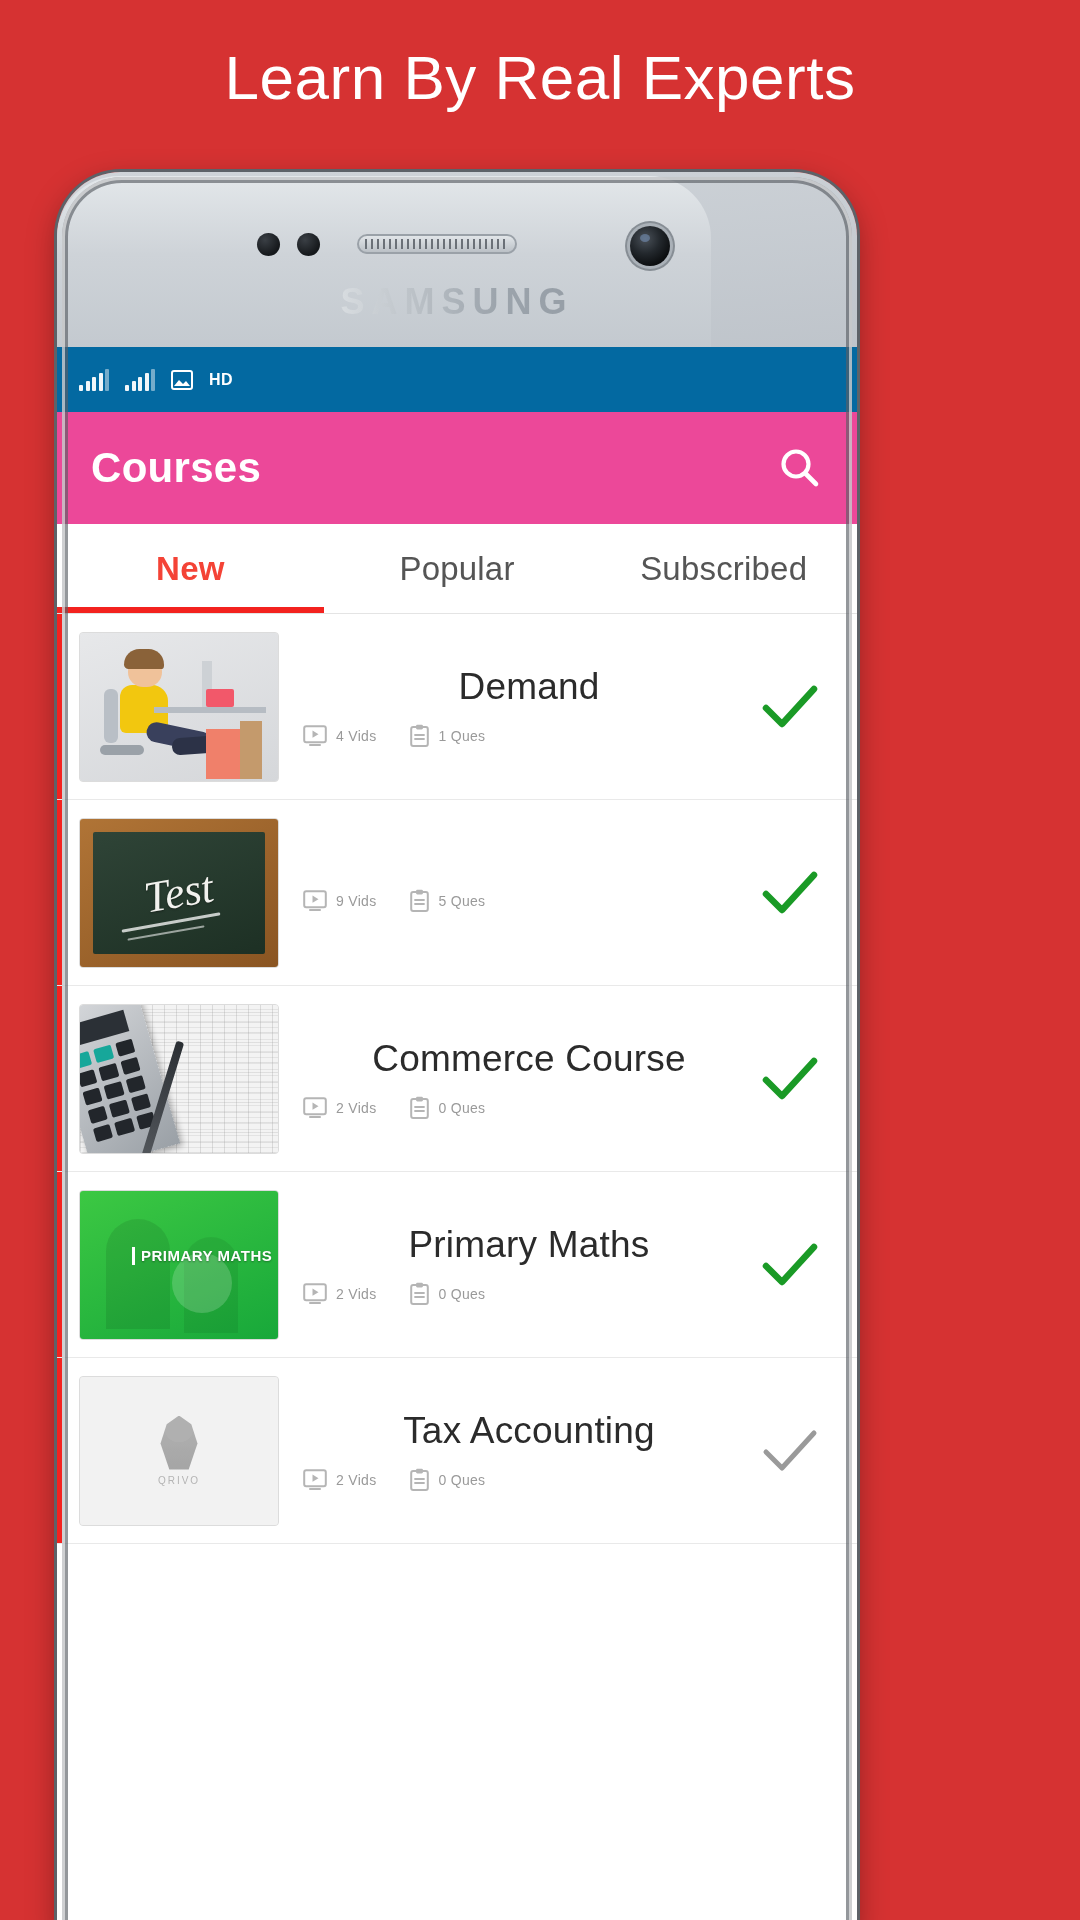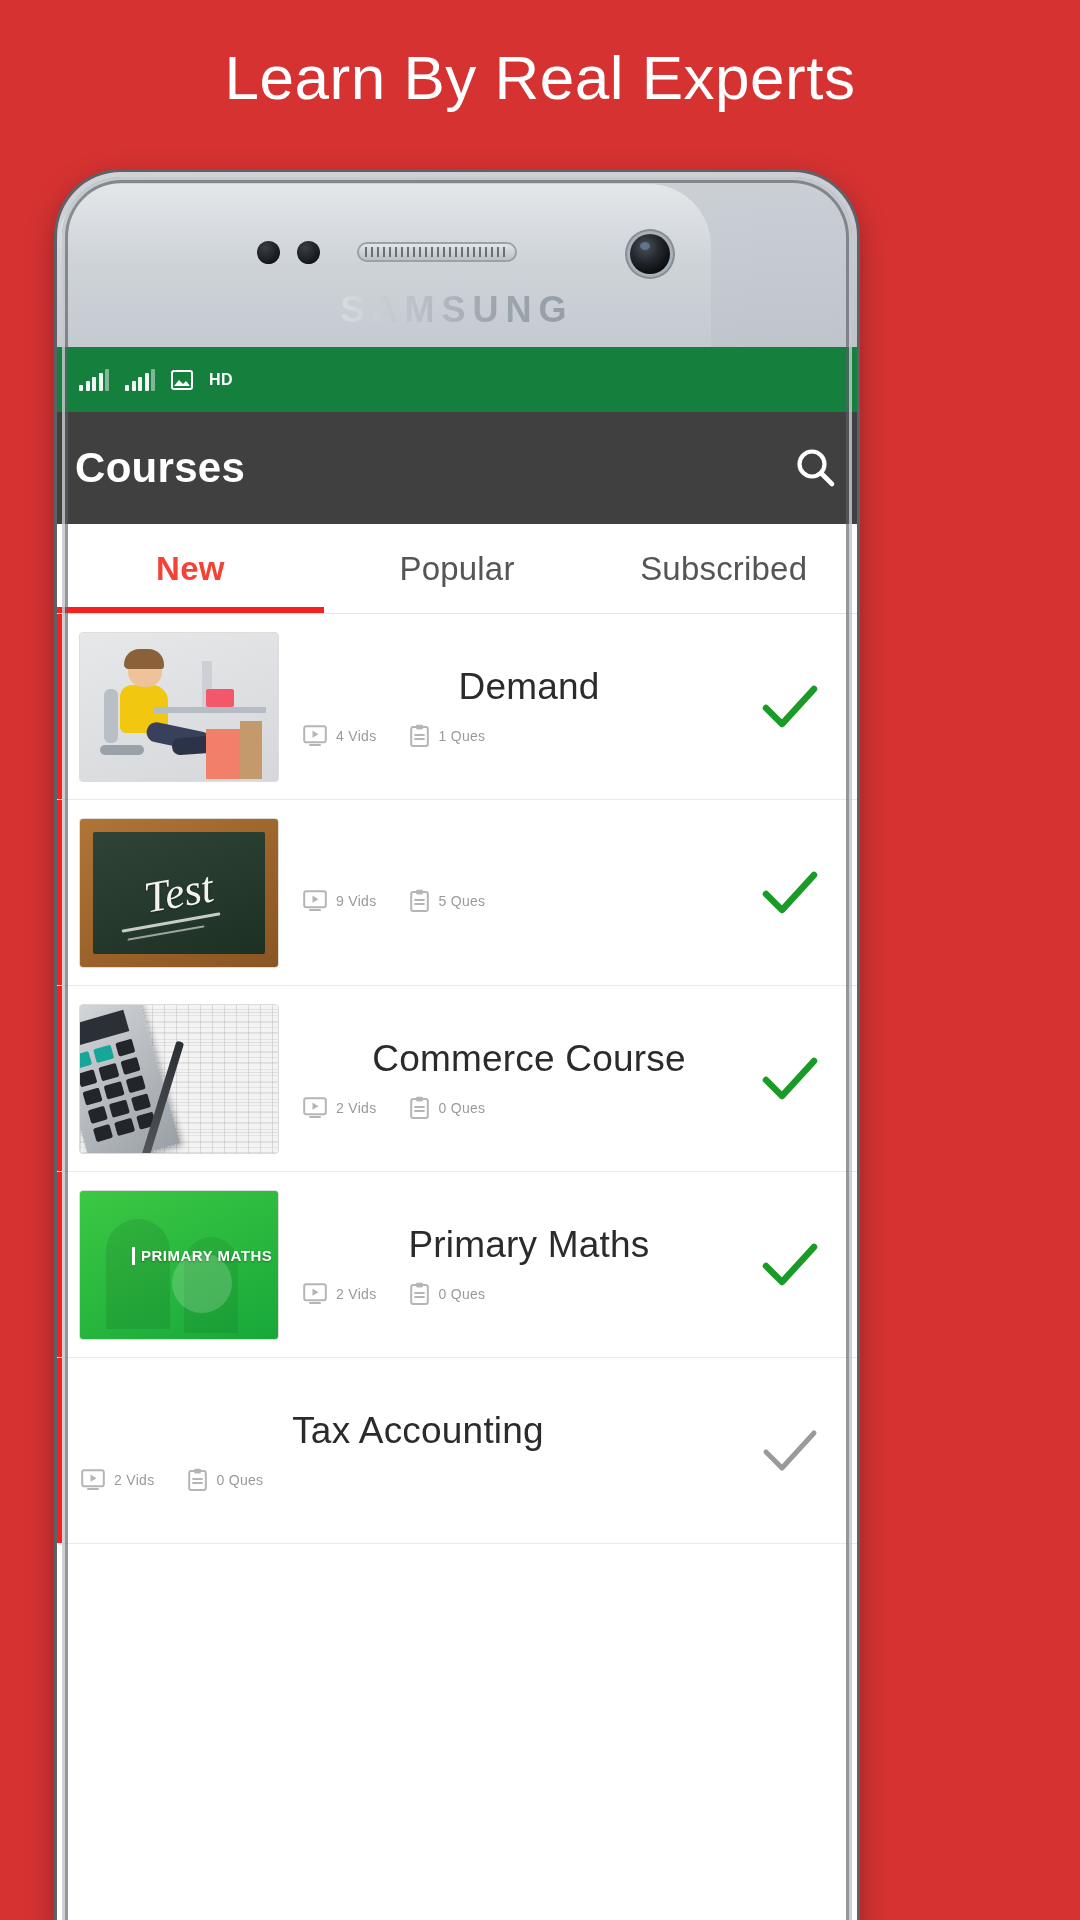--- a/index.html
+++ b/index.html
@@ -33,21 +33,21 @@
     overflow: hidden;
   }
   .phone-inner-rim {
     position: absolute; inset: 5px;
     border-radius: 60px 60px 0 0;
     box-shadow: inset 0 0 0 3px rgba(255,255,255,.55), inset 0 0 0 6px rgba(90,95,101,.65);
     pointer-events: none;
     z-index: 6;
   }
   .bezel-top {
-    position: absolute; top: 12px; left: 0; width: 654px; height: 175px;
+    position: absolute; top: 4px; left: 0; width: 654px; height: 175px;
     background: linear-gradient(180deg,#e3e7ea 0%, #ced3d8 45%, #c3c9cf 100%);
     border-radius: 62px 62px 0 0;
   }
 
   
   .btn-side {
     position: absolute;
     background: linear-gradient(90deg,#e9edf0,#a9b0b7);
     border-radius: 6px 2px 2px 6px;
     box-shadow: 0 0 0 1px rgba(60,65,70,.5);
@@ -102,42 +102,42 @@
   
   .screen {
     position: absolute; left: 0; top: 175px;
     width: 800px; height: 1585px;
     background: #ffffff;
     overflow: hidden;
   }
 
   
   .statusbar {
-    height: 65px; background: #15803d;
+    height: 65px; background: #0369a1;
     display: flex; align-items: center;
     padding: 6px 22px; color: #ffffff; justify-content: space-between;
   }
   .sb-left { display: flex; align-items: center; gap: 16px; }
   .sb-right { margin-left: auto; display: flex; align-items: center; gap: 17px; }
   .sig { display: flex; align-items: flex-end; gap: 2.5px; height: 22px; }
   .sig i { display: block; width: 4px; background: #fff; border-radius: 1px; opacity: .95; }
   .sig i:nth-child(1) { height: 6px; }
   .sig i:nth-child(2) { height: 10px; }
   .sig i:nth-child(3) { height: 14px; }
   .sig i:nth-child(4) { height: 18px; }
   .sig i:nth-child(5) { height: 22px; opacity: .45; }
   .ic { display: block; }
   .hd-txt { font-size: 16px; font-weight: 700; letter-spacing: .5px; }
   .clock { font-size: 31px; font-weight: 700; letter-spacing: .5px; margin-left: 4px; }
 
   
   .appbar {
-    height: 112px; background: #404040;
+    height: 112px; background: #ec4899;
     display: flex; align-items: center;
-    padding: 0 18px;
+    padding: 0 34px;
   }
   .appbar-title {
     color: #fff; font-size: 42px; font-weight: 700; letter-spacing: .3px;
   }
   .appbar-actions { margin-left: auto; display: flex; align-items: center; }
 
   
   .tabs {
     height: 90px; background: #fff;
     display: flex; align-items: stretch;
@@ -517,20 +517,26 @@
         </div>
         <div class="check">
           <svg width="58" height="50" viewBox="0 0 58 50">
             <path d="M5 26 L21 42 L53 7" fill="none" stroke="#1a9a26" stroke-width="6.5" stroke-linecap="round" stroke-linejoin="round"></path>
           </svg>
         </div>
       </div>
 
       <div class="course-row">
         <div class="row-accent"></div>
+        <div class="thumb">
+          <div class="art-logo">
+            <div class="mark"></div>
+            <div class="sub">QRIVO</div>
+          </div>
+        </div>
         <div class="row-text">
           <div class="course-title">Tax Accounting</div>
           <div class="meta">
             <div class="meta-item">
               <svg width="24" height="22" viewBox="0 0 24 22">
                 <rect x="1.2" y="1.2" width="21.6" height="16" rx="2" fill="none" stroke="#b5b5b5" stroke-width="2"></rect>
                 <path d="M9.5 5.6l6 3.6-6 3.6z" fill="#b5b5b5"></path>
                 <path d="M7 20h10" stroke="#b5b5b5" stroke-width="2" stroke-linecap="round"></path>
               </svg>
               <span class="meta-text">2 Vids</span>

